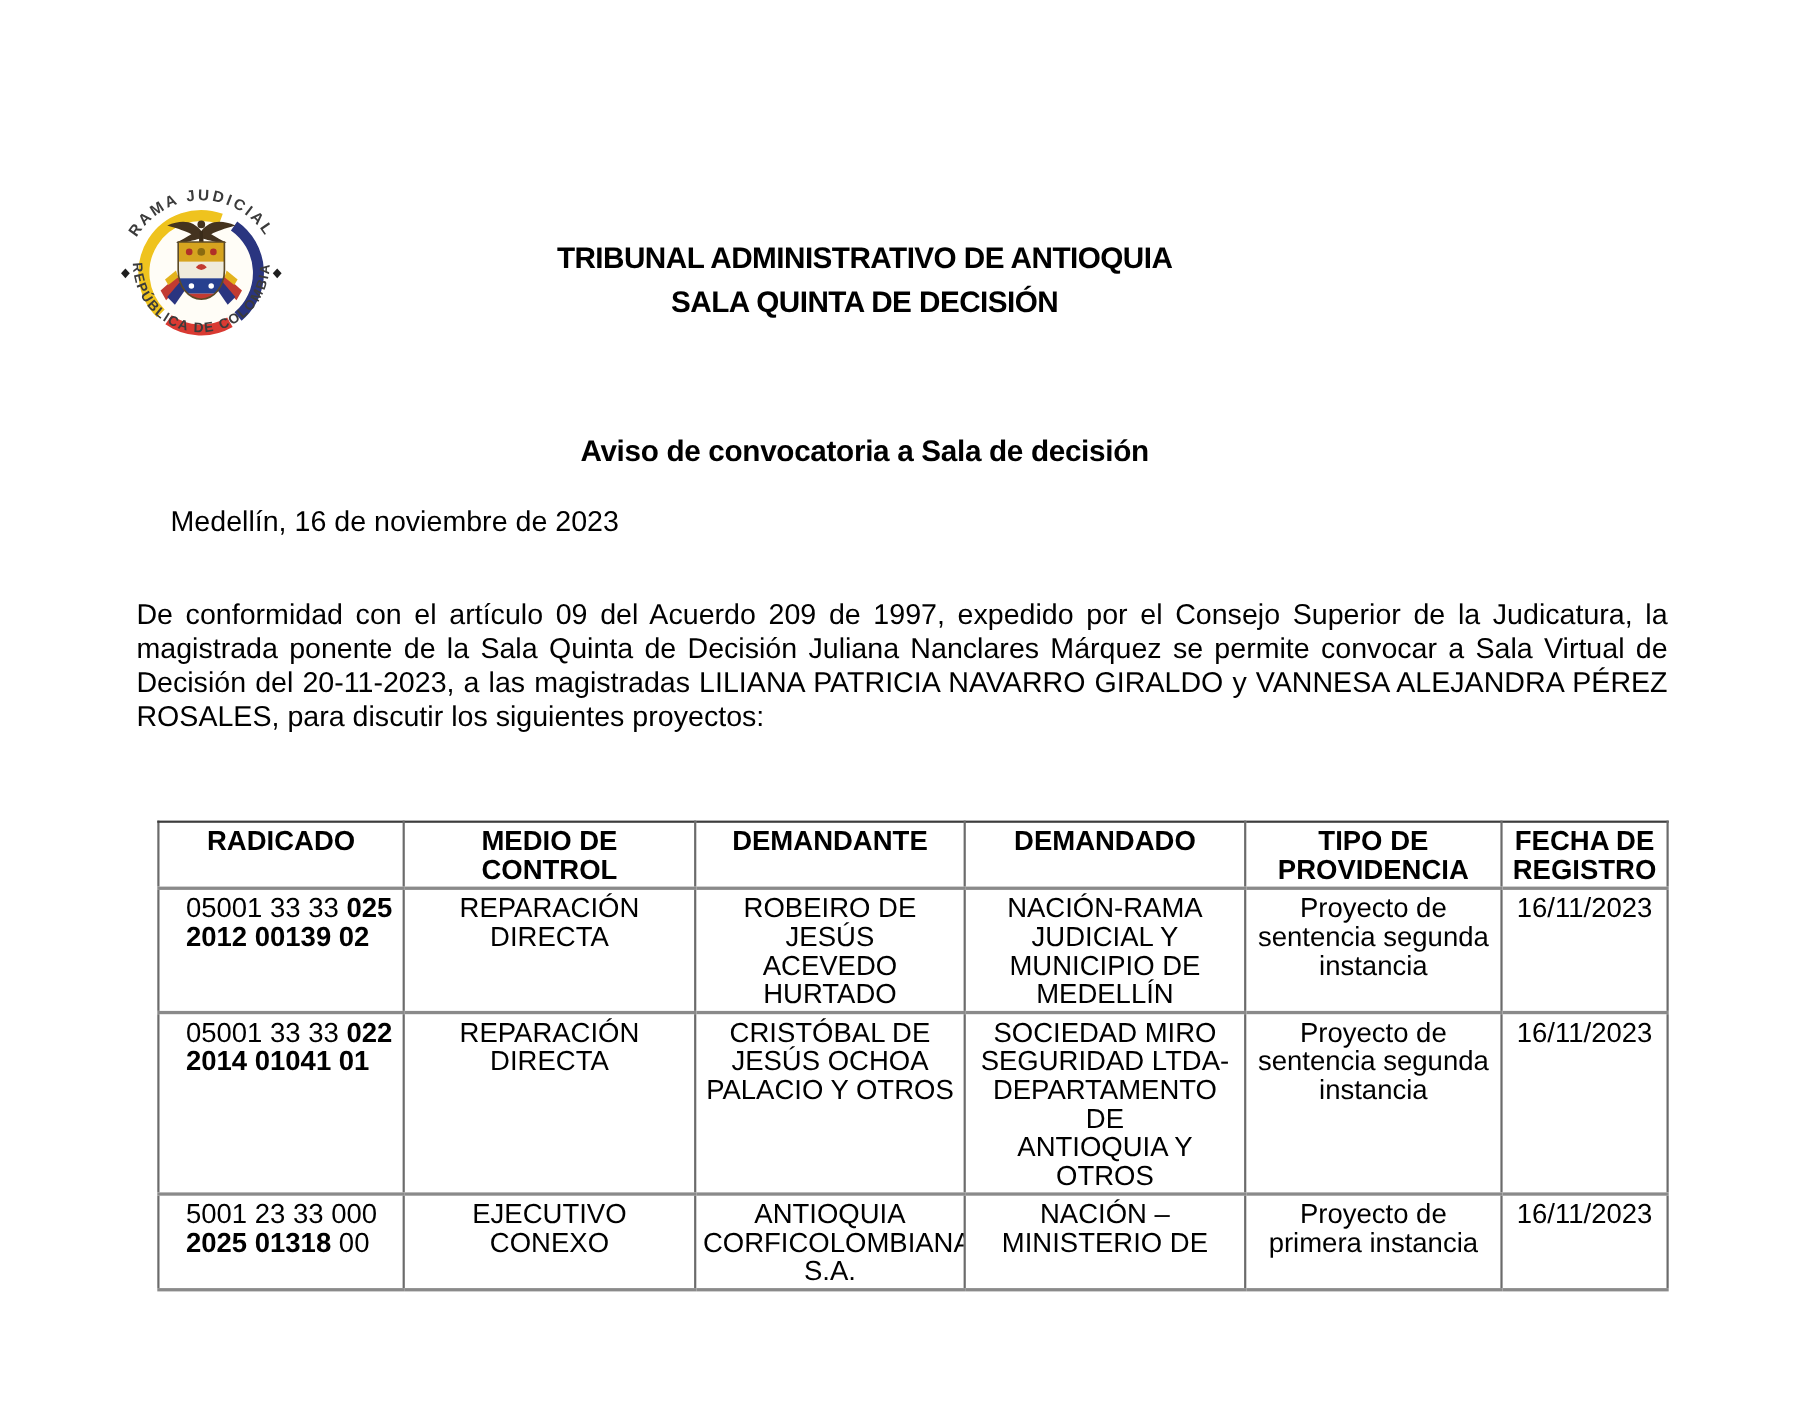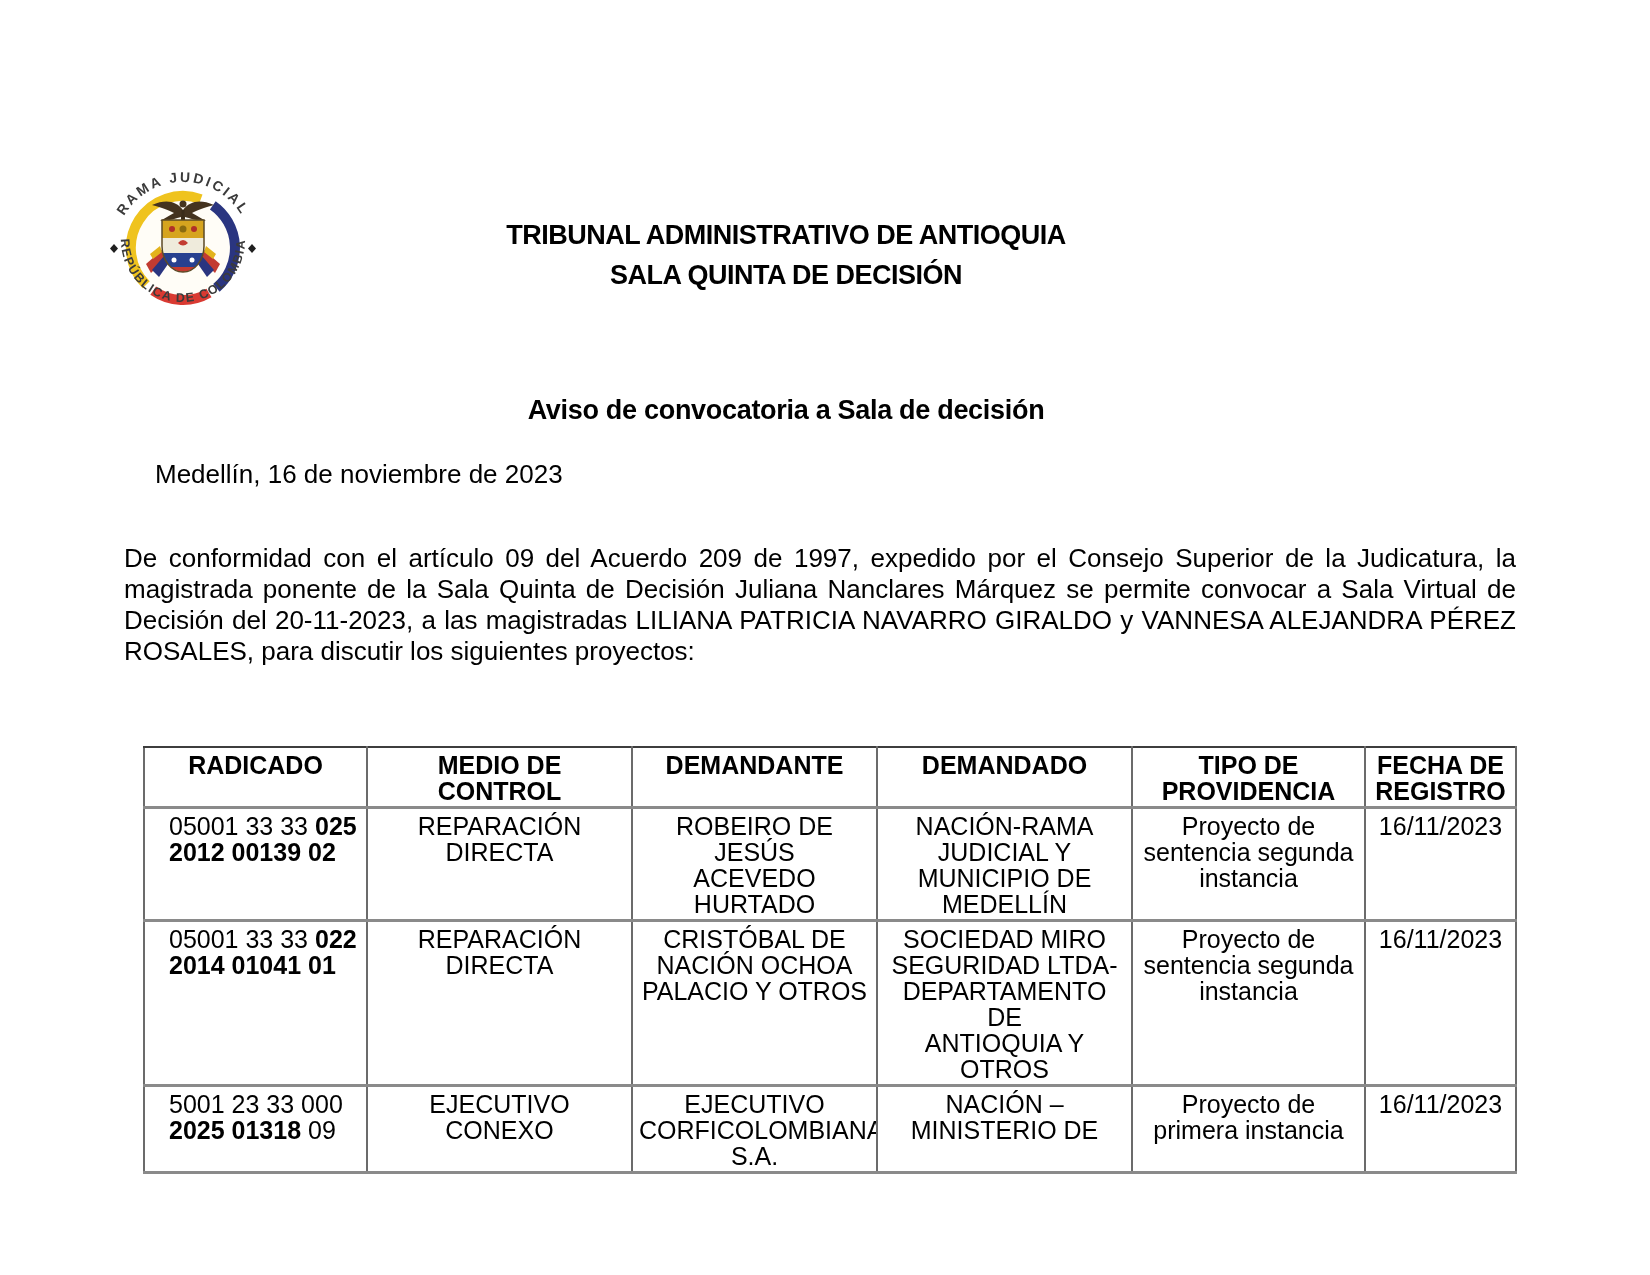--- a/index.html
+++ b/index.html
@@ -196,36 +196,36 @@
 sentencia segunda
 instancia</td>
         <td>16/11/2023</td>
       </tr>
       <tr class="row-tall">
         <td class="radicado-cell"><span>05001 33 33 </span><span class="bold">022</span><span>
 </span><span class="bold">2014 01041 01</span></td>
         <td>REPARACIÓN
 DIRECTA</td>
         <td>CRISTÓBAL DE
-NACIÓN OCHOA
+JESÚS OCHOA
 PALACIO Y OTROS</td>
         <td>SOCIEDAD MIRO
 SEGURIDAD LTDA-
 DEPARTAMENTO DE
 ANTIOQUIA Y OTROS</td>
         <td>Proyecto de
 sentencia segunda
 instancia</td>
         <td>16/11/2023</td>
       </tr>
       <tr class="row-short">
         <td class="radicado-cell"><span>5001 23 33 000</span><span>
-</span><span class="bold">2025 01318</span><span> 09</span></td>
+</span><span class="bold">2025 01318</span><span> 00</span></td>
         <td>EJECUTIVO CONEXO</td>
-        <td>EJECUTIVO
+        <td>ANTIOQUIA
 CORFICOLOMBIANA
 S.A.</td>
         <td>NACIÓN –
 MINISTERIO DE</td>
         <td>Proyecto de
 primera instancia</td>
         <td>16/11/2023</td>
       </tr>
     </tbody>
   </table>

